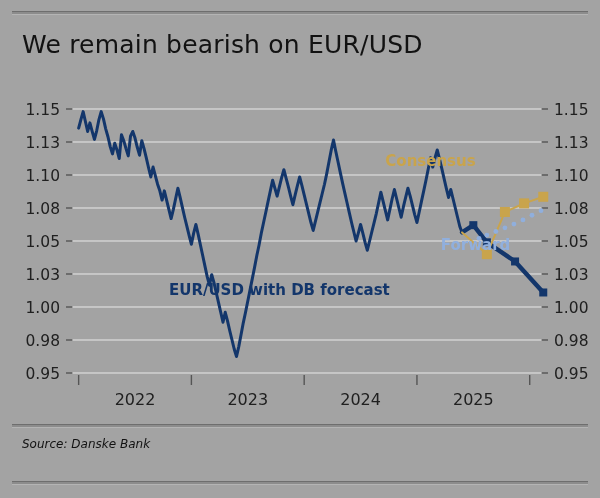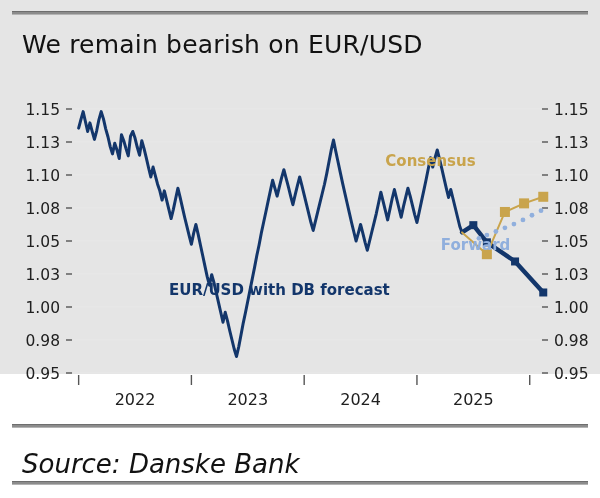--- a/index.html
+++ b/index.html
@@ -9,22 +9,22 @@
   }
   body {
     width: 600px;
     height: 498px;
     font-family: "DejaVu Sans", sans-serif;
     overflow: hidden;
   }
   #figure {
     position: relative;
     width: 600px;
-    height: 374px;
-    background: #e5e5e5;
+    height: 498px;
+    background: #a3a3a3;
     box-sizing: border-box;
   }
   .rule {
     position: absolute;
     left: 12px;
     width: 576px;
     height: 4px;
     background: #8c8c8c;
     border-top: 1px solid #6e6e6e;
     border-bottom: 1px solid #b4b4b4;
@@ -41,24 +41,24 @@
     font-family: "DejaVu Sans", sans-serif;
     font-size: 25px;
     font-weight: 400;
     letter-spacing: 0.2px;
     color: #121212;
     white-space: nowrap;
   }
   #source {
     position: absolute;
     left: 22px;
-    top: 449px;
+    top: 437px;
     font-family: "DejaVu Sans", sans-serif;
     font-style: italic;
-    font-size: 26px;
+    font-size: 12px;
     color: #121212;
     white-space: nowrap;
   }
   #chart-area {
     position: absolute;
     left: 8px;
     top: 92px;
     width: 600px;
     height: 330px;
   }

